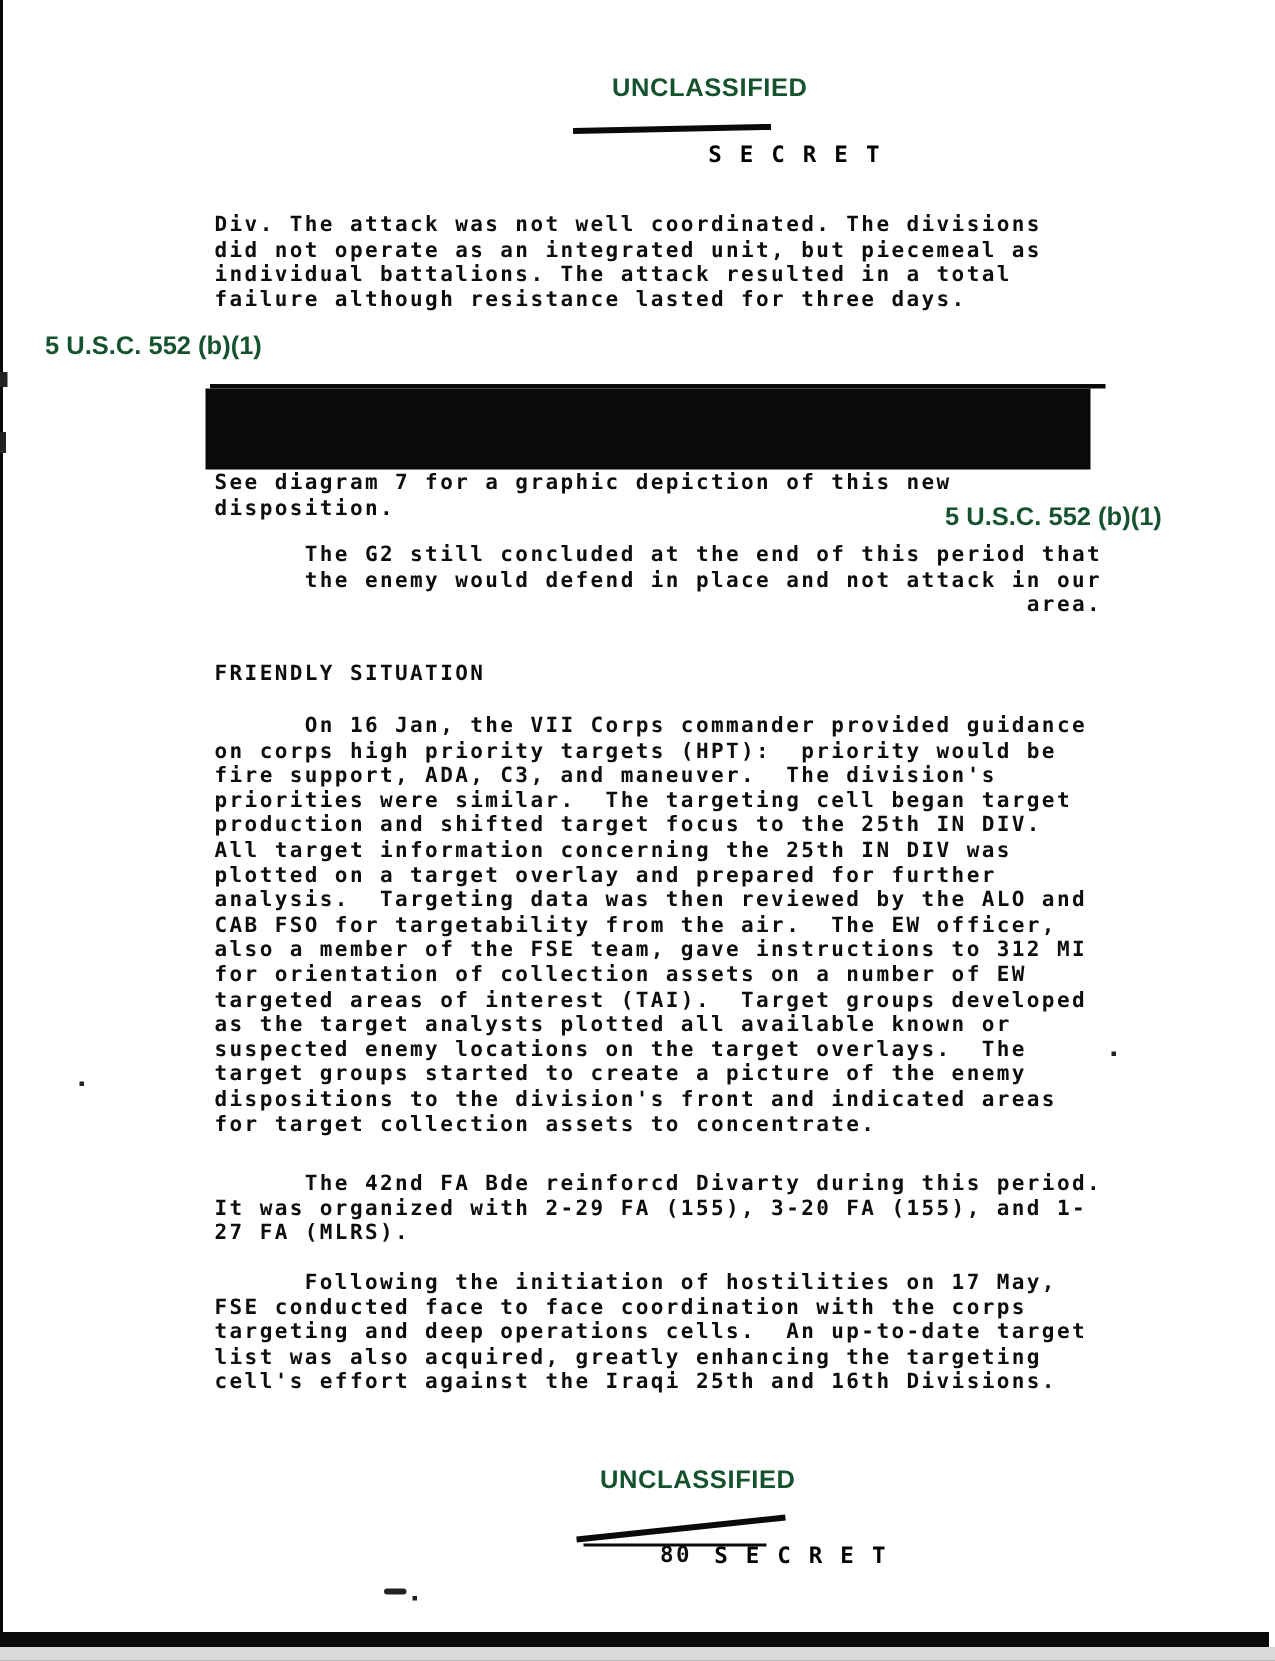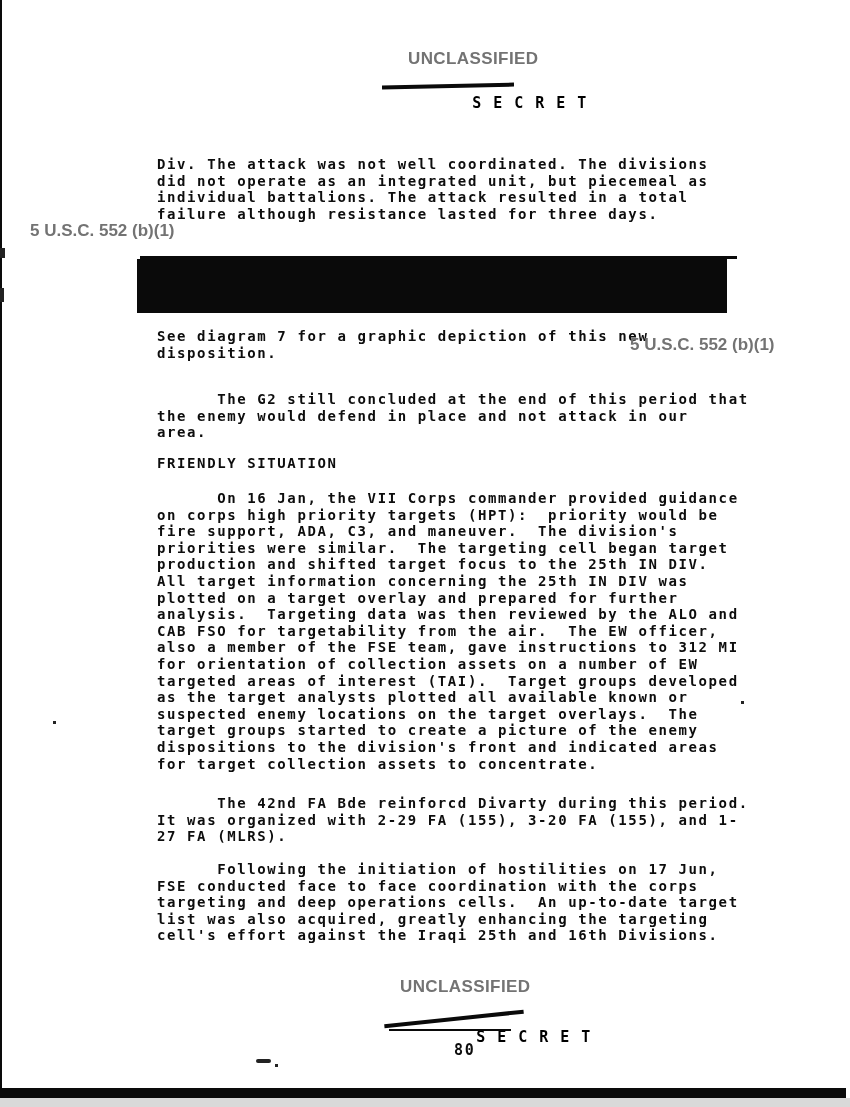--- a/index.html
+++ b/index.html
@@ -2,29 +2,29 @@
 <html><head>
 <meta charset="utf-8">
 <style>
   html,body { margin:0; padding:0; background:#777; }
   .page {
     position:relative; width:850px; height:1107px;
     background:#ffffff; overflow:hidden;
     font-family:"Liberation Sans", sans-serif;
   }
   .mono {
-    position:absolute; margin:14px;
+    position:absolute; margin:0;
     font-family:"DejaVu Sans Mono", monospace;
     font-weight:700; font-size:14px; line-height:16.6px;
     letter-spacing:1.6px; white-space:pre; color:#0d0d0d;
   }
   .sans {
     position:absolute; margin:0;
     font-family:"Liberation Sans", sans-serif;
-    font-weight:700; color:#737373;text-align:right;
+    font-weight:700; color:#14532d;text-align:right;
   }
   .stamp {
     position:absolute;
     font-family:"DejaVu Sans Mono", monospace;
     font-weight:700; font-size:15px; letter-spacing:12px;
     color:#000000; white-space:pre;
   }
   .bar { position:absolute; background:#0a0a0a; }
   .speck { position:absolute; background:#222; }
 </style>
@@ -49,21 +49,21 @@
 
 
   <div class="bar" style="left:140px; top:256px; width:597px; height:3px;"></div>
   <div class="bar" style="left:137px; top:259px; width:590px; height:54px;"></div>
 
   <pre class="mono" style="left:143px; top:314px;">See diagram 7 for a graphic depiction of this new
 disposition.</pre>
 
   <div class="sans" style="left:630px; top:335px; font-size:17px;">5 U.S.C. 552 (b)(1)</div>
 
-  <pre class="mono" style="left:143px; top:377px;">      The G2 still concluded at the end of this period that
+  <pre class="mono" style="left:143px; top:362px;text-align:right;">      The G2 still concluded at the end of this period that
 the enemy would defend in place and not attack in our
 area.</pre>
 
   <pre class="mono" style="left:143px; top:441px;">FRIENDLY SITUATION</pre>
 
   <pre class="mono" style="left:143px; top:476px;">      On 16 Jan, the VII Corps commander provided guidance
 on corps high priority targets (HPT):  priority would be
 fire support, ADA, C3, and maneuver.  The division's
 priorities were similar.  The targeting cell began target
 production and shifted target focus to the 25th IN DIV.
@@ -77,21 +77,21 @@
 as the target analysts plotted all available known or
 suspected enemy locations on the target overlays.  The
 target groups started to create a picture of the enemy
 dispositions to the division's front and indicated areas
 for target collection assets to concentrate.</pre>
 
   <pre class="mono" style="left:143px; top:781px;">      The 42nd FA Bde reinforcd Divarty during this period.
 It was organized with 2-29 FA (155), 3-20 FA (155), and 1-
 27 FA (MLRS).</pre>
 
-  <pre class="mono" style="left:143px; top:847px;">      Following the initiation of hostilities on 17 Jun,
+  <pre class="mono" style="left:143px; top:847px;">      Following the initiation of hostilities on 17 May,
 FSE conducted face to face coordination with the corps
 targeting and deep operations cells.  An up-to-date target
 list was also acquired, greatly enhancing the targeting
 cell's effort against the Iraqi 25th and 16th Divisions.</pre>
 
   <div class="sans" style="left:400px; top:977px; font-size:17px; letter-spacing:0.4px;">UNCLASSIFIED</div>
 
   <div class="stamp" style="left:392px; top:1010px;">
     <span>SECRET</span>
     <span class="bar" style="left:-3px; top:19px; width:122px; height:2px;"></span>

